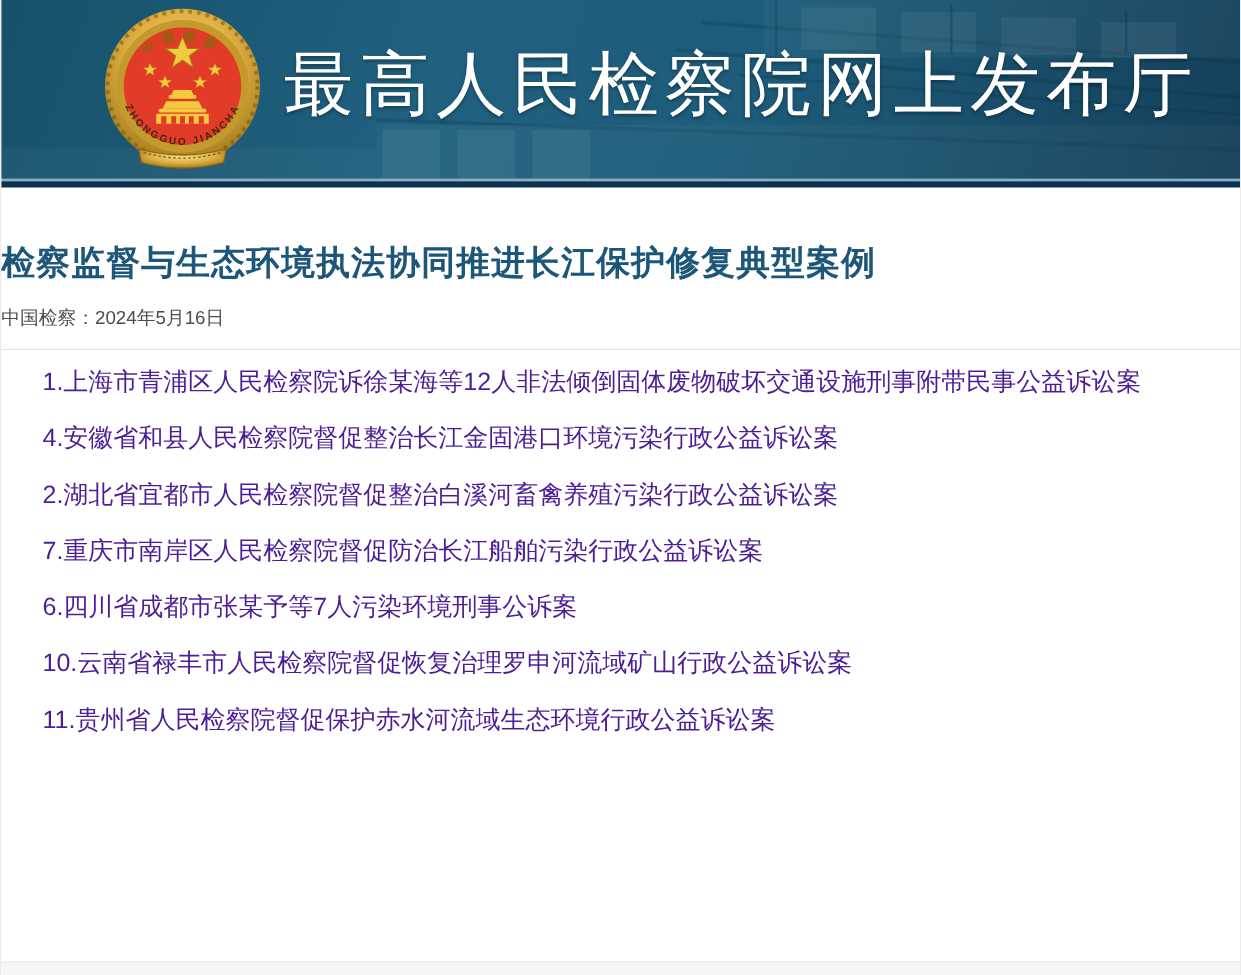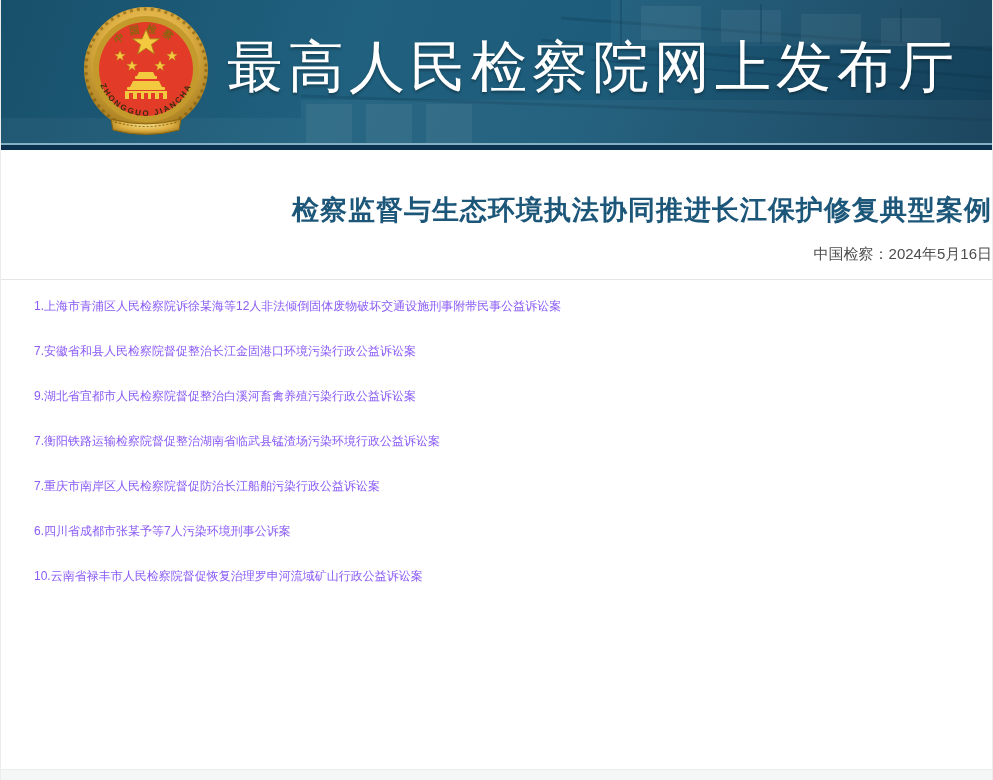--- a/index.html
+++ b/index.html
@@ -38,21 +38,21 @@
     font-family:"Liberation Serif","DejaVu Serif",serif;
     font-weight:normal;
     font-size:56px;
     letter-spacing:5px;
     color:#ffffff;
     text-shadow:0 2px 3px rgba(0,0,0,.35);
     white-space:nowrap;
   }
 
   
-  .article-head { padding-top:42px; text-align:right; }
+  .article-head { padding-top:42px; text-align:left; }
   .article-title {
     font-size:27px;
     font-weight:bold;
     color:#1c5679;
     letter-spacing:1px;
   }
   .publish-time {
     margin-top:17px;
     font-size:15px;
     color:#4d4d4d;
@@ -63,23 +63,23 @@
     border-top:1px solid #e3e6e8;
     width:100%;
   }
 
   
   .case-list {
     list-style:none;
     padding:17px 20px 0 33px;
   }
   .case-item {
-    font-size:12px;
+    font-size:20px;
     line-height:19px;
-    color:#8b5cf6;
+    color:#4c1d95;
     margin-bottom:26px;
     cursor:pointer;
     white-space:nowrap;
   }
   .page-bottom-strip {
     position:absolute; left:0; bottom:0;
     width:100%; height:11px;
     background:#f5f6f6;
     border-top:1px solid #ededed;
   }
@@ -189,22 +189,22 @@
   <div class="banner-dark-strip"></div>
 
   <div class="article-head">
     <div class="article-title">检察监督与生态环境执法协同推进长江保护修复典型案例</div>
     <div class="publish-time">中国检察：2024年5月16日</div>
   </div>
   <hr class="head-divider">
 
   <ul class="case-list">
     <li class="case-item">1.上海市青浦区人民检察院诉徐某海等12人非法倾倒固体废物破坏交通设施刑事附带民事公益诉讼案</li>
-    <li class="case-item">7.安徽省和县人民检察院督促整治长江金固港口环境污染行政公益诉讼案</li>
-    <li class="case-item">9.湖北省宜都市人民检察院督促整治白溪河畜禽养殖污染行政公益诉讼案</li>
-    <li class="case-item">7.衡阳铁路运输检察院督促整治湖南省临武县锰渣场污染环境行政公益诉讼案</li>
+    <li class="case-item">4.安徽省和县人民检察院督促整治长江金固港口环境污染行政公益诉讼案</li>
+    <li class="case-item">2.湖北省宜都市人民检察院督促整治白溪河畜禽养殖污染行政公益诉讼案</li>
     <li class="case-item">7.重庆市南岸区人民检察院督促防治长江船舶污染行政公益诉讼案</li>
     <li class="case-item">6.四川省成都市张某予等7人污染环境刑事公诉案</li>
     <li class="case-item">10.云南省禄丰市人民检察院督促恢复治理罗申河流域矿山行政公益诉讼案</li>
+    <li class="case-item">11.贵州省人民检察院督促保护赤水河流域生态环境行政公益诉讼案</li>
   </ul>
 
   <div class="page-bottom-strip"></div>
 </div>
 
 </body></html>

